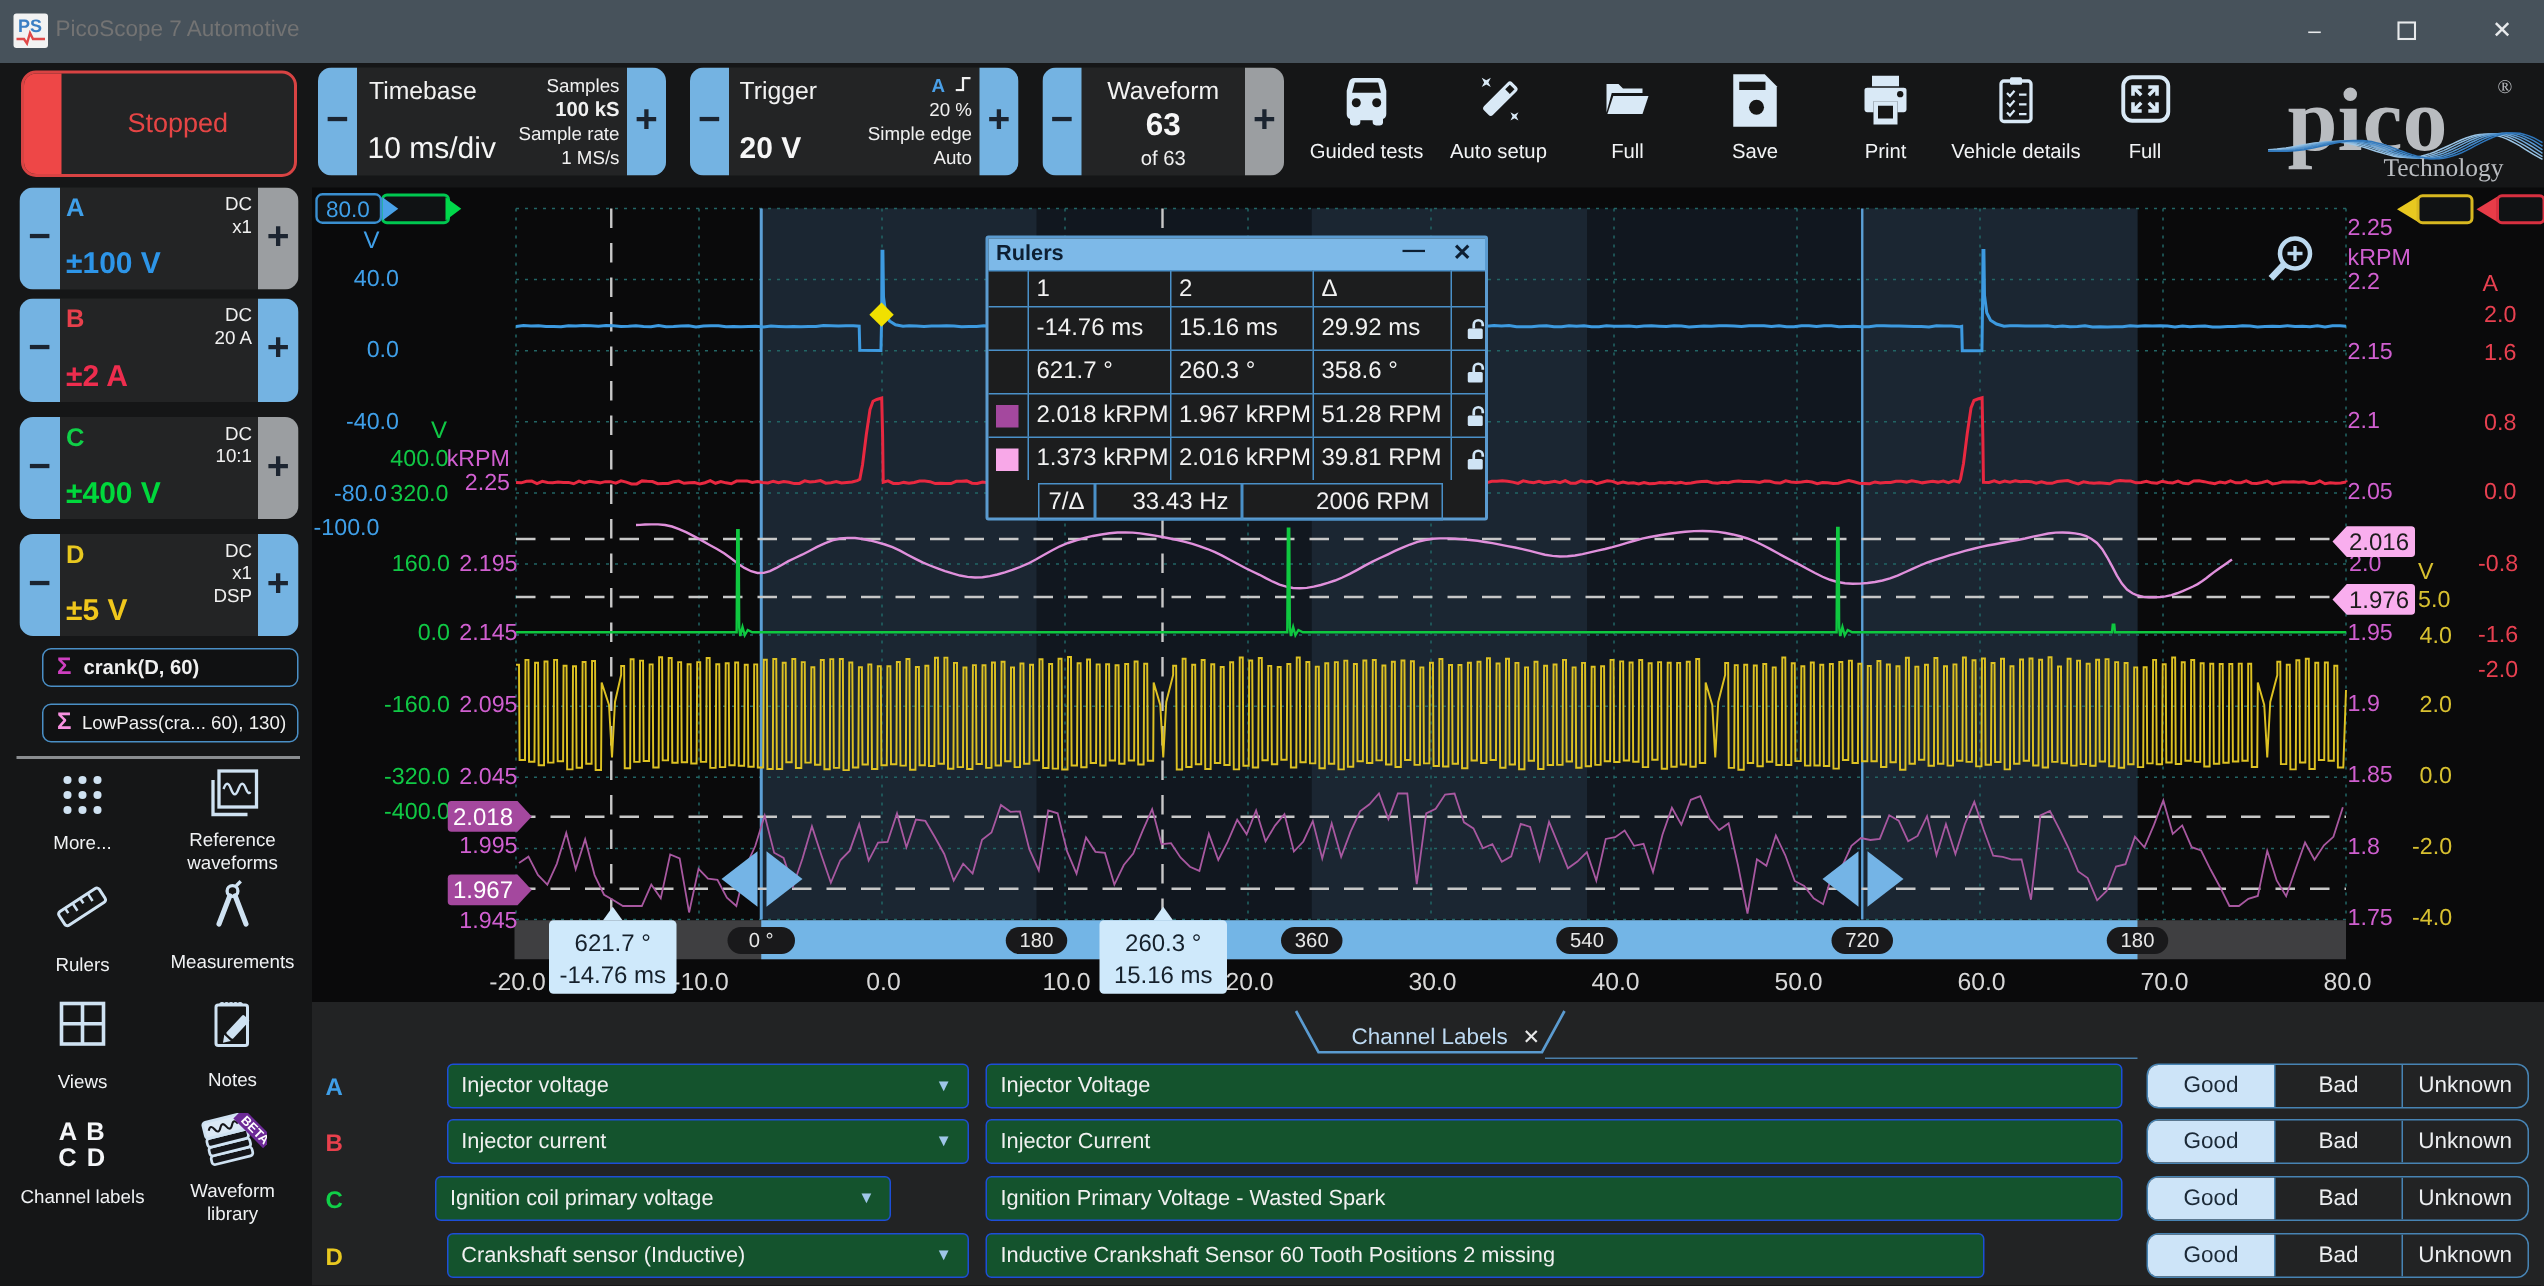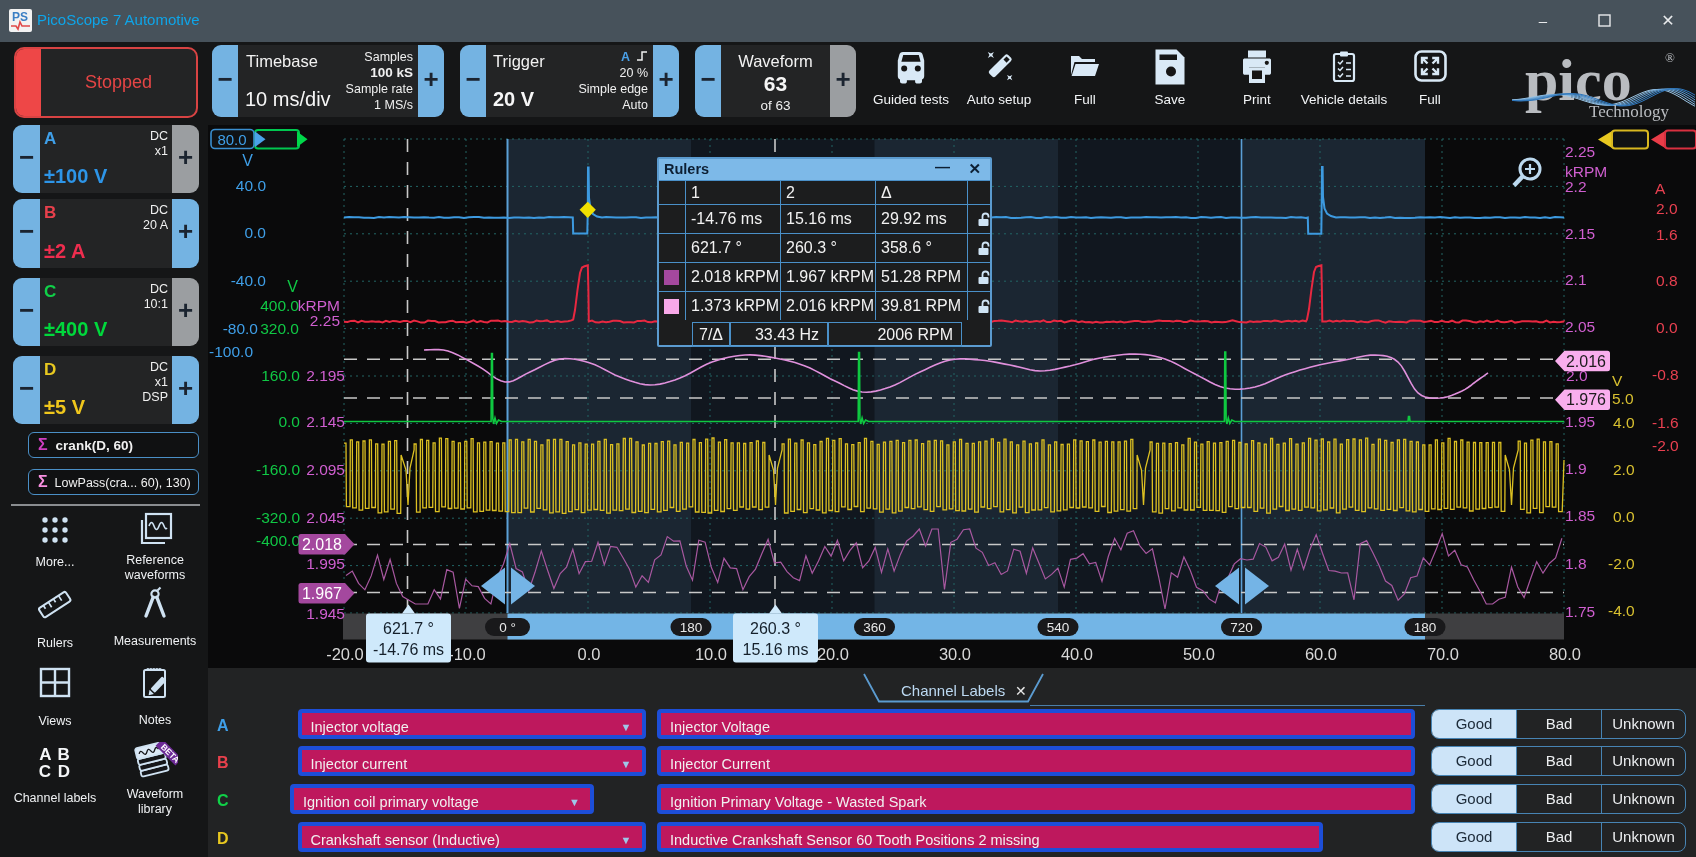--- a/index.html
+++ b/index.html
@@ -1,21 +1,21 @@
 <!DOCTYPE html>
 <html><head><meta charset="utf-8"><style>
 *{margin:0;padding:0;box-sizing:border-box}
 html,body{width:1696px;height:857px;overflow:hidden;background:#151617;
 font-family:"Liberation Sans",sans-serif;-webkit-font-smoothing:antialiased}
 .abs{position:absolute}
 #page{position:relative;width:1696px;height:857px;background:#151617}
 
 #titlebar{position:absolute;left:0;top:0;width:1696px;height:42px;background:#47525b}
 #tb-logo{position:absolute;left:9px;top:9px;width:23px;height:23px;background:#f2f2f2;border-radius:2px}
-#tb-title{position:absolute;left:37px;top:11px;font-size:15px;color:#0ea5e9}
+#tb-title{position:absolute;left:37px;top:11px;font-size:15px;color:#737373}
 .winbtn{position:absolute;top:0;height:42px;width:46px;color:#e8eaec;text-align:center;line-height:42px}
 
 .tpanel{position:absolute;top:45px;height:72px;background:#232425;border-radius:9px;overflow:hidden}
 .tpanel .minus,.tpanel .plus{position:absolute;top:0;height:72px;width:26px;background:#74b3e2;color:#1b2430;
 font-size:26px;font-weight:bold;text-align:center;line-height:68px}
 .tpanel .minus{left:0}.tpanel .plus{right:0}
 .tpanel .plus.gray{background:#9b9ea1}
 .stoppedbtn{position:absolute;left:14px;top:47px;width:184px;height:71px;background:#232425;
 border:2px solid #d84343;border-radius:10px}
 .stoppedbtn .red{position:absolute;left:0;top:0;bottom:0;width:25px;background:#ee4747;border-radius:8px 0 0 8px}
@@ -41,21 +41,21 @@
 #rdlg{position:absolute;left:657px;top:157px;width:335px;height:190px;background:#1c1d1e;
 border:2px solid #5b9bd0;border-radius:2px;z-index:30}
 #rdlg .title{position:absolute;left:0;top:0;right:0;height:21px;background:#7db9e8;color:#0d1f33;
 font-size:14.5px;font-weight:bold;padding-left:5px;line-height:20px}
 #rdlg .cell{position:absolute;border-left:1px solid #4a90c8;border-top:1px solid #4a90c8;
 color:#f2f2f2;font-size:16px;padding-left:5px;overflow:hidden;white-space:nowrap}
 
 #bottom{position:absolute;left:208px;top:668px;width:1488px;height:189px;background:#222324;z-index:8}
 .brow{position:absolute;height:30px}
 .bletter{position:absolute;width:30px;font-size:16px;font-weight:bold;top:8px}
-.bbox{position:absolute;top:0;height:30px;background:#be185d;border:4px solid #1d4ed8;border-radius:4px;
+.bbox{position:absolute;top:0;height:30px;background:#14532d;border:1px solid #1d4ed8;border-radius:4px;
 color:#f0f0f0;font-size:14.5px;line-height:28px;padding-left:9px;white-space:nowrap}
 .seg{position:absolute;top:0;height:30px;border:1px solid #4784b4;border-radius:8px;overflow:hidden;display:flex}
 .seg div{height:100%;line-height:28px;text-align:center;font-size:15px;color:#eceef0}
 .seg .on{background:#cde4f8;color:#1c2a38}
 .seg .sep{border-left:1px solid #4784b4}
 </style></head>
 <body>
 <div id="page">
 
 <div id="titlebar"></div>

